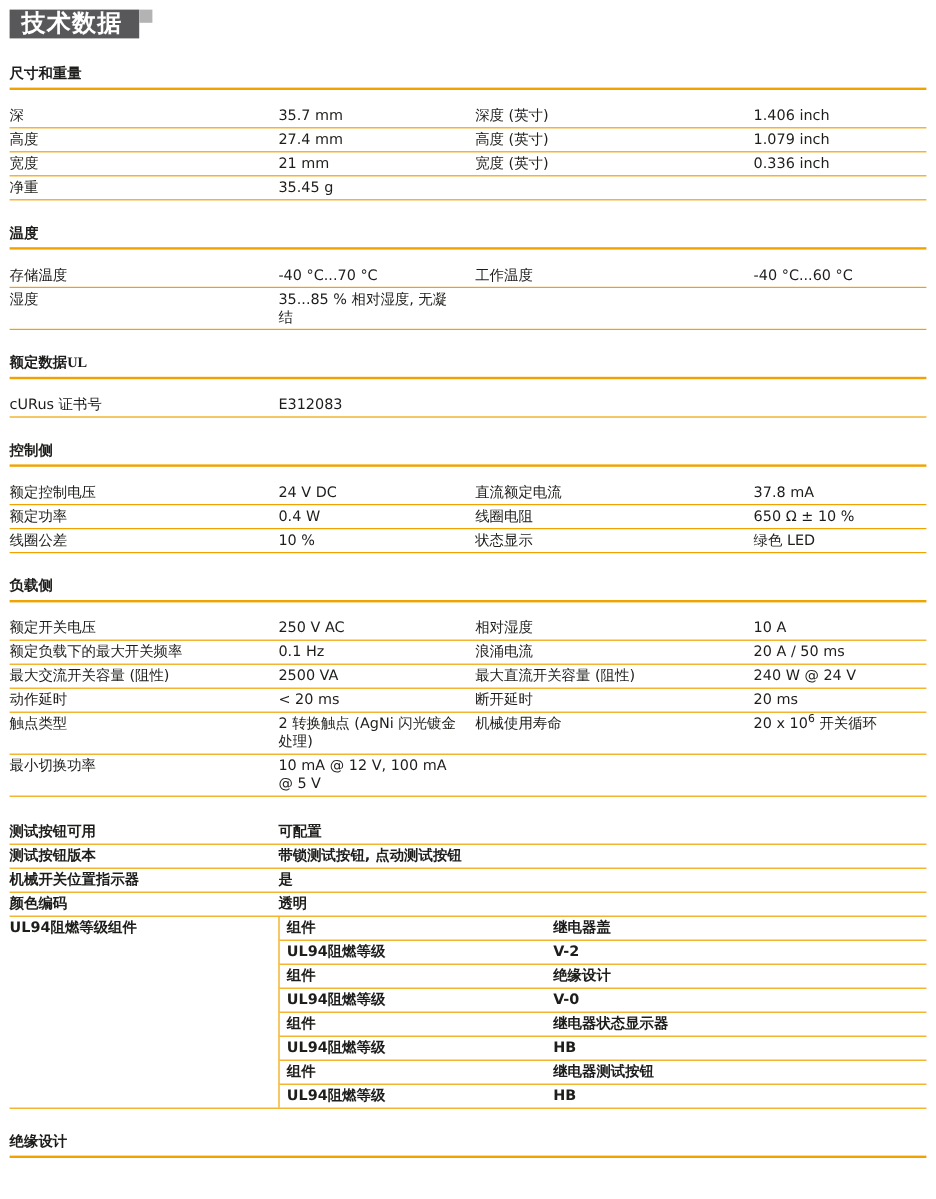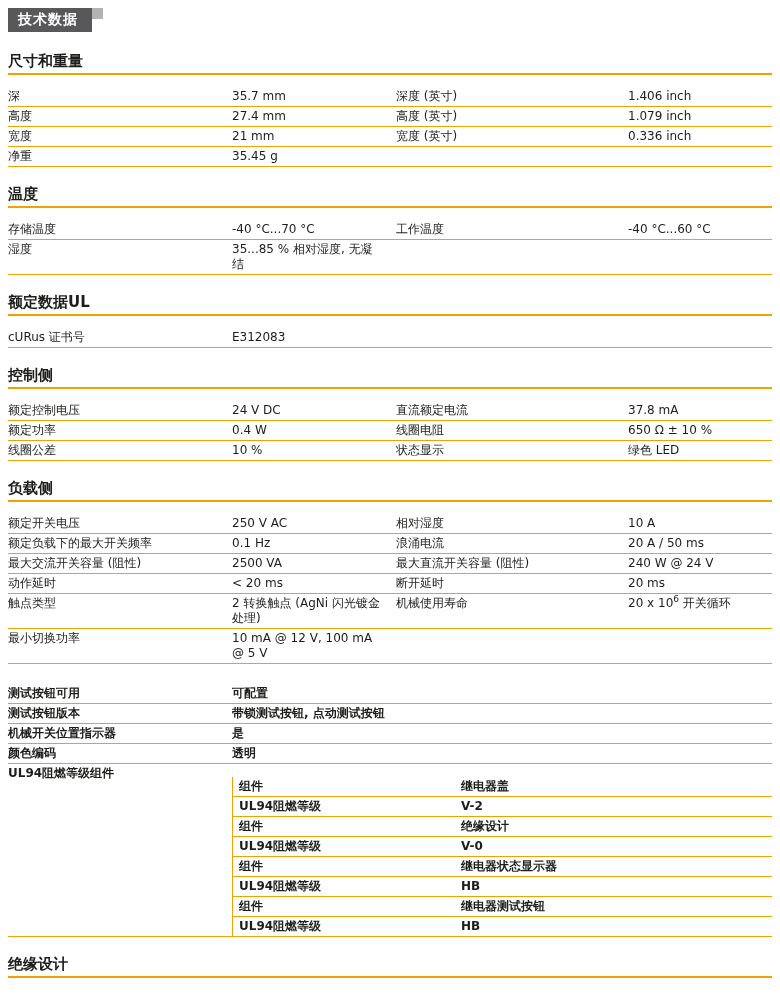--- a/index.html
+++ b/index.html
@@ -8,38 +8,38 @@
   body {
     width:780px; height:999px; overflow:hidden;
     font-family:"DejaVu Sans","Liberation Sans",sans-serif;
     color:var(--ink); font-size:12px;
   }
   .page { padding:8px 8px 0 8px; }
 
   .header-bar { display:flex; align-items:flex-start; margin-bottom:22px; }
   .title-box {
     background:var(--header-bg); color:#fff; font-weight:bold;
-    font-size:14px; line-height:17px; padding:3px 14px 4px 10px;
+    font-size:20px; line-height:17px; padding:3px 14px 4px 10px;
     letter-spacing:1px;
   }
   .title-notch { width:11px; height:11px; background:var(--notch); }
 
   .section { margin-top:20px; }
   .section-title {
-    font-weight:bold; font-size:15px; line-height:15px;
-    padding-bottom:4px; border-bottom:2px solid var(--accent);
+    font-weight:bold; font-size:12px; line-height:15px;
+    padding-bottom:4px; border-bottom:2px solid var(--accent);font-family:Liberation Serif, serif;
   }
   .rows { margin-top:12px; }
   .row {
     display:grid; grid-template-columns:224px 164px 232px 1fr;
     border-bottom:1px solid var(--accent); align-items:start;
   }
   .row.wide { grid-template-columns:224px 1fr;font-weight:bold; }
   .cell { padding:2px 12px 2px 0; min-height:15px; line-height:15px; }
-  .nested-wrap { border-left:1px solid var(--accent);margin-top:13px; }
+  .nested-wrap { border-left:1px solid var(--accent); }
   .nrow {
     display:grid; grid-template-columns:222px 1fr;
     border-bottom:1px solid var(--accent);
   }
   .nrow:last-child { border-bottom:none; }
   .nrow .cell { padding-left:6px; }
   sup, sub { font-size:9px; line-height:0; }
 </style>
 </head>
 <body>

